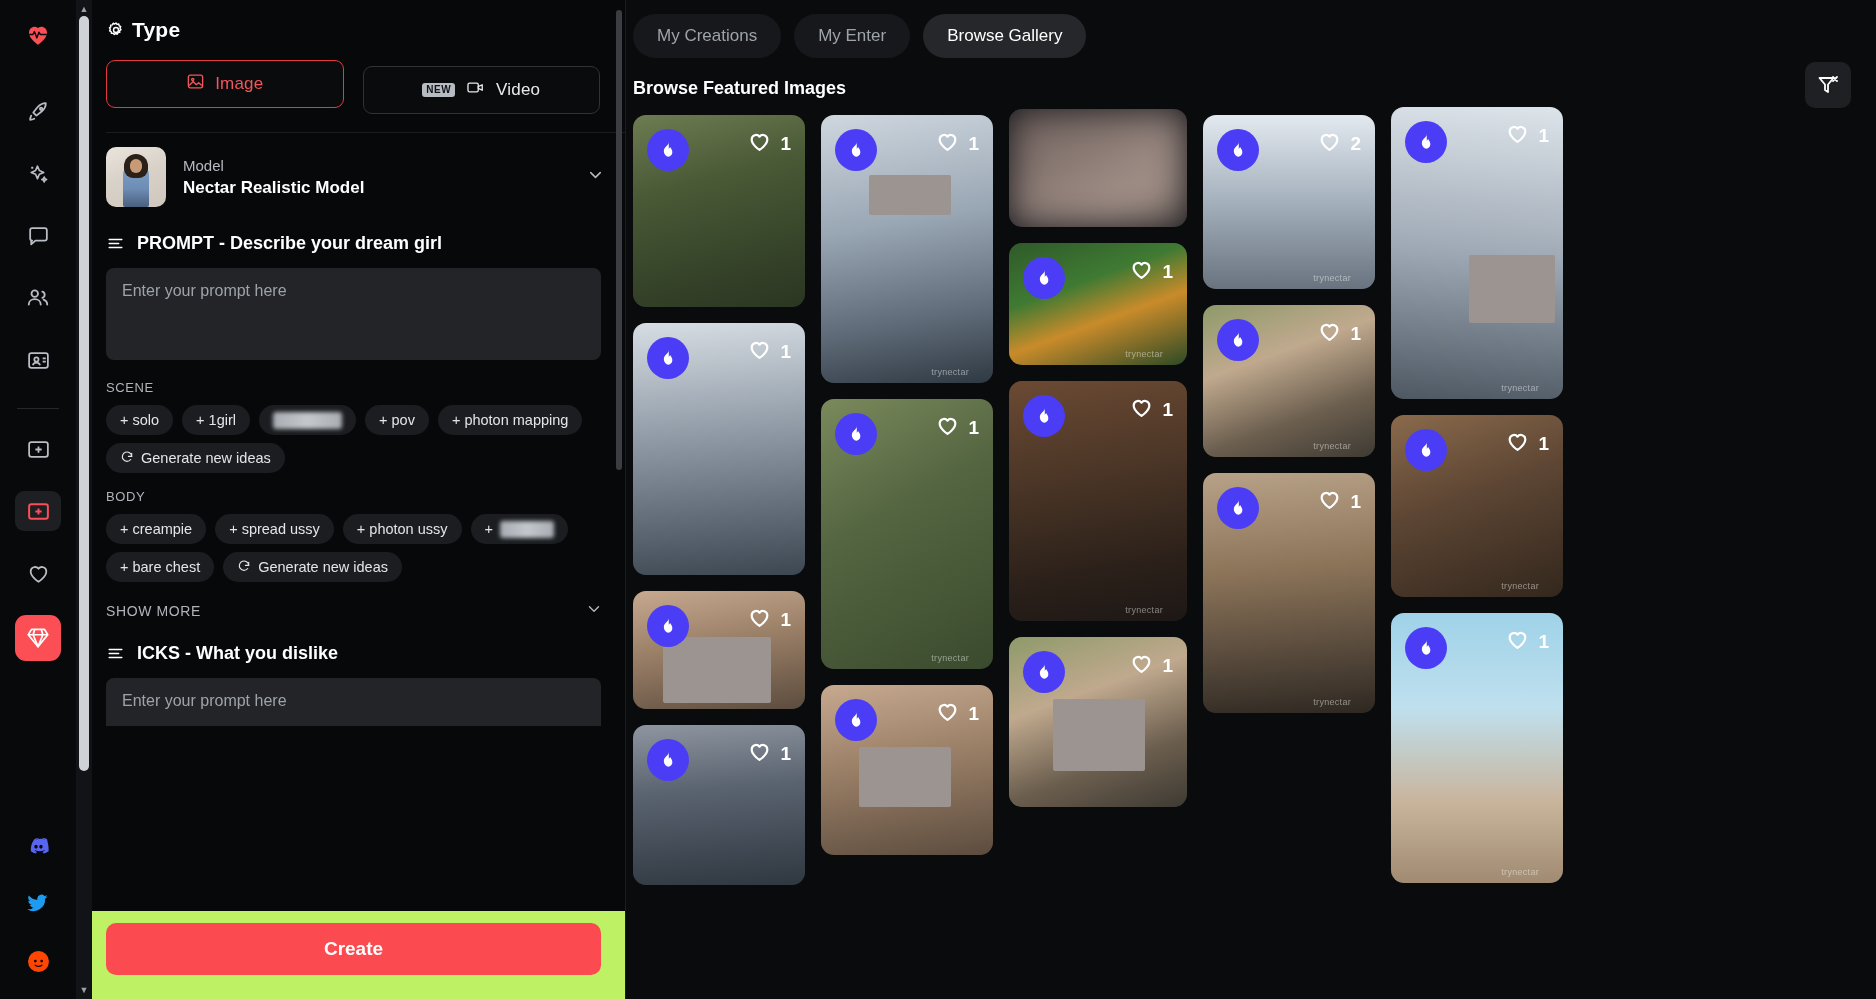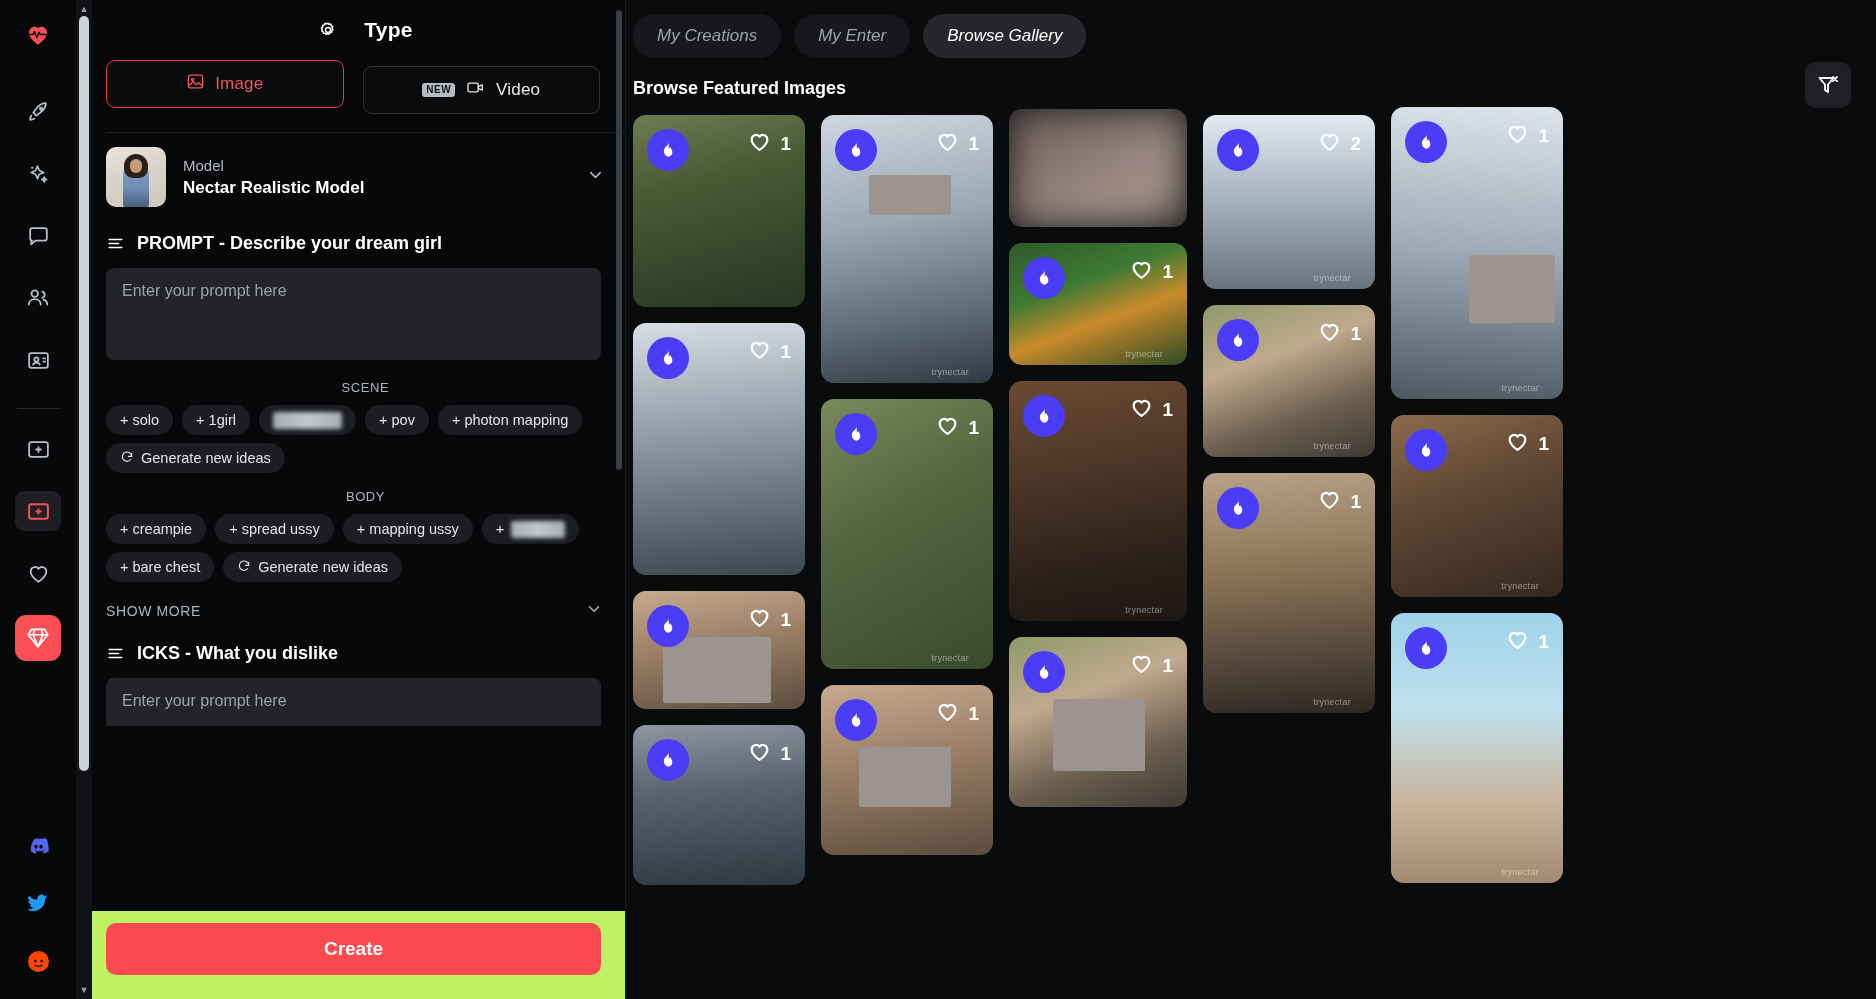--- a/index.html
+++ b/index.html
@@ -62,23 +62,22 @@
   .panel {
     width: 534px; min-width: 534px; height: 999px;
     background: #07080a;
     position: relative;
     overflow: hidden;
     border-right: 1px solid #1a1c20;
   }
   .panel-scroll { padding: 0 0 0 0; height: 999px; position: relative; }
 
   .sec-head {
-    display: flex; align-items: center; gap: 26px;
+    display: flex; align-items: center; gap: 6px;
     padding: 18px 0 0 14px;
-    justify-content: center;
   }
   .sec-head .ttl { font-size: 21px; font-weight: 700; letter-spacing: .2px; }
   .sec-icon { color: #ffffff; display: flex; }
 
   .type-row { display: flex; gap: 19px; padding: 18px 25px 0 14px; }
   .type-btn {
     flex: 1; height: 48px; border-radius: 9px;
     display: flex; align-items: center; justify-content: center; gap: 10px;
     font-size: 17px; letter-spacing: .2px;
   }
@@ -134,21 +133,20 @@
     padding: 14px 16px;
     border: none; outline: none; resize: none;
     font-family: "Liberation Sans", sans-serif;
     width: 495px;
   }
   .ta::placeholder { color: #9ea3aa; }
 
   .grp-label {
     font-size: 13px; color: #b0b4ba; letter-spacing: .6px;
     padding: 16px 0 0 14px;
-    text-align: center;
   }
   .tags {
     display: flex; flex-wrap: wrap; gap: 8px 9px;
     padding: 10px 25px 0 14px;
   }
   .tag {
     background: #1b1d21; color: #e3e5e8;
     border-radius: 18px; height: 30px;
     display: flex; align-items: center; gap: 7px;
     padding: 0 14px; font-size: 14.5px; white-space: nowrap;
@@ -197,21 +195,21 @@
 
   
   .gallery {
     flex: 1; height: 999px; background: #0a0b0d;
     position: relative; overflow: hidden;
   }
   .tabs { display: flex; gap: 13px; padding: 14px 0 0 7px; }
   .tab {
     height: 44px; border-radius: 22px; padding: 0 24px;
     display: flex; align-items: center;
-    font-size: 17px; background: #16181b; color: #9ea3aa; font-style: italic;
+    font-size: 17px; background: #16181b; color: #9ea3aa;
   }
   .tab.active { background: #25272b; color: #ffffff; }
 
   .gal-title {
     font-size: 18px; font-weight: 700; color: #ffffff;
     padding: 20px 0 0 7px;
   }
 
   .filter-btn {
     position: absolute; right: 25px; top: 62px;
@@ -457,21 +455,21 @@
               </svg>
           </span>
           <span>Generate new ideas</span>
         </div>
       </div>
 
       <div class="grp-label">BODY</div>
       <div class="tags">
         <div class="tag">+ creampie</div>
         <div class="tag">+ spread  ussy</div>
-        <div class="tag">+ mapping  ussy</div>
+        <div class="tag">+ photon  ussy</div>
         <div class="tag redact">
           <span>+</span>
             <span class="blurbar"></span>
         </div>
         <div class="tag">+ bare chest</div>
         <div class="tag">
           <span>
             <svg width="14" height="14" viewBox="0 0 24 24" fill="none" stroke="currentColor" stroke-width="2" stroke-linecap="round" stroke-linejoin="round">
                 <path d="M20 11a8 8 0 10-1.6 5.3"></path>
                 <path d="M20 5.5V11h-5.5"></path>

